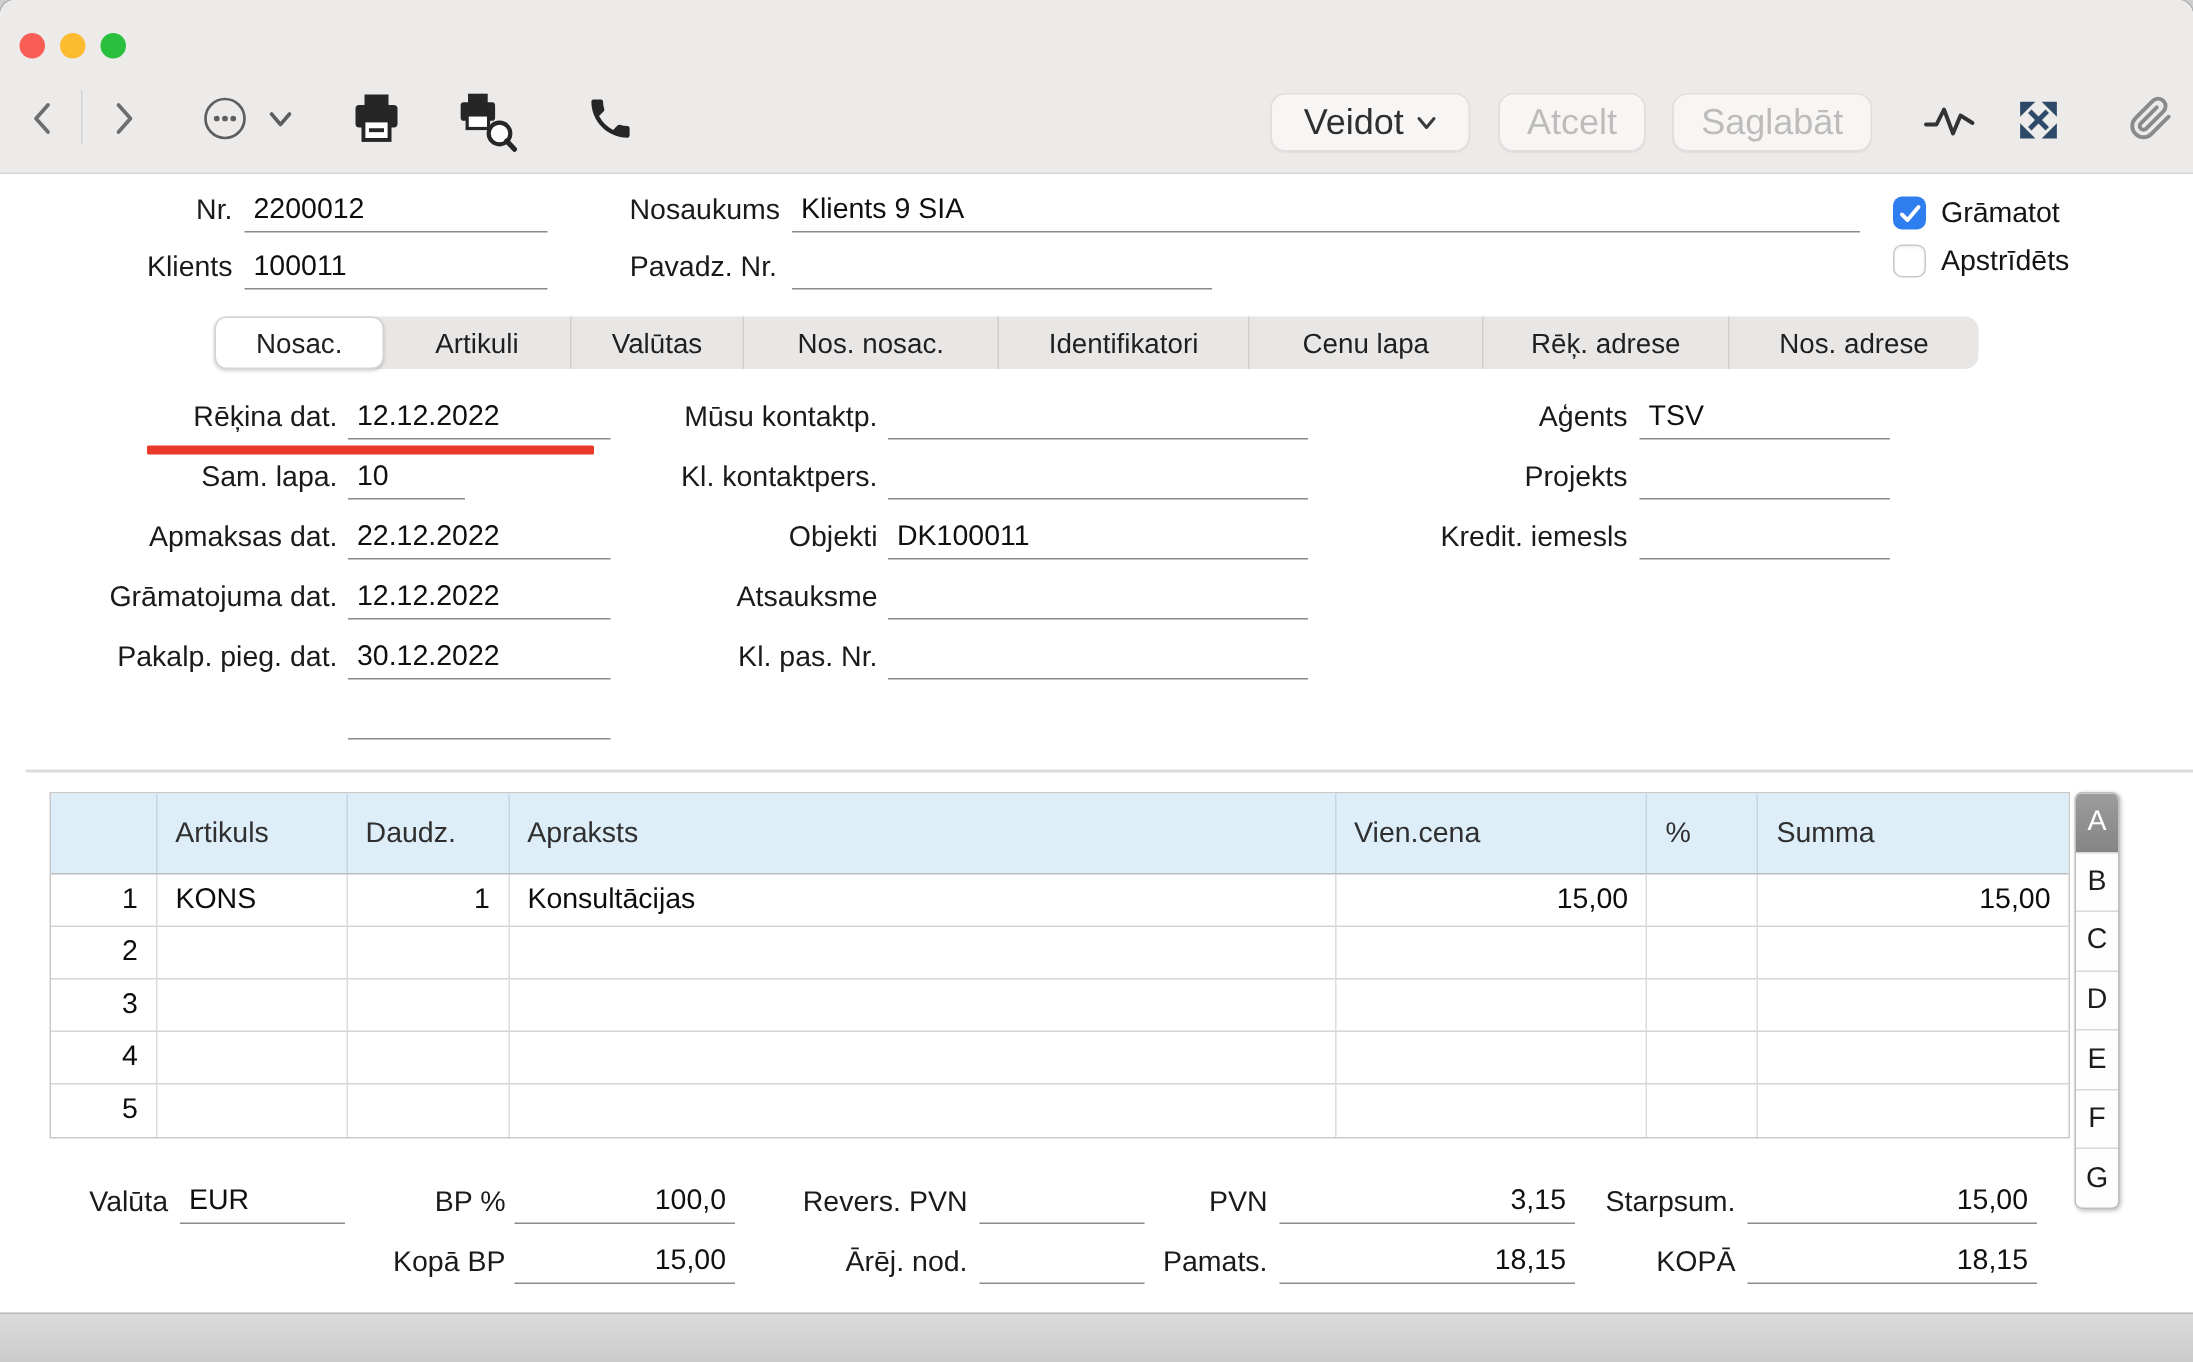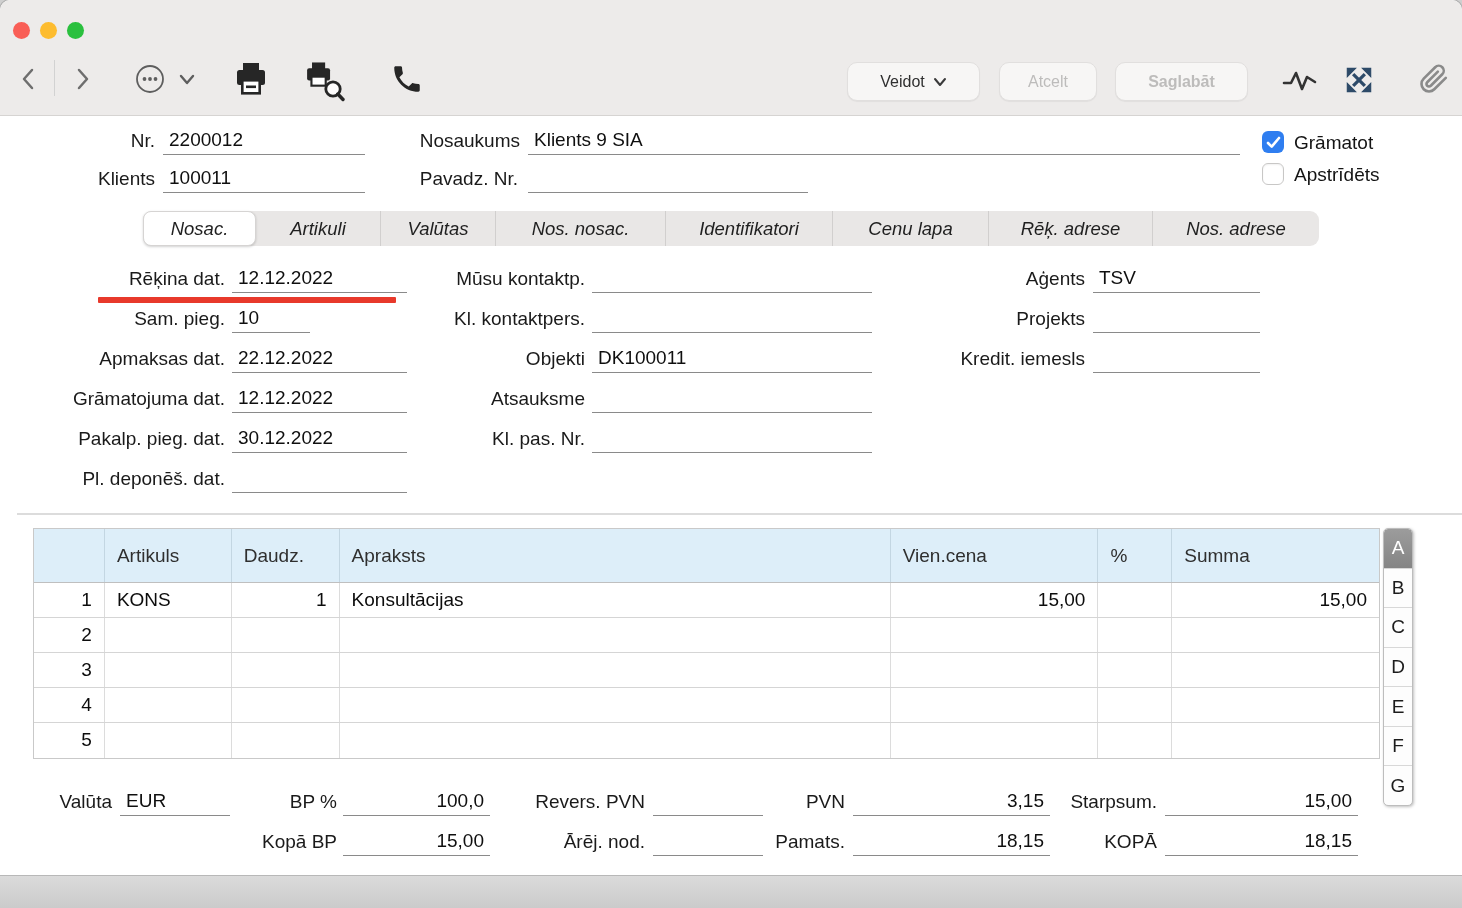--- a/index.html
+++ b/index.html
@@ -4,32 +4,32 @@
 <style>
   html,body{margin:0;padding:0;background:#cfcfcf;}
   *{box-sizing:border-box;}
   body{font-family:"Liberation Sans","DejaVu Sans",sans-serif;width:1462px;height:908px;overflow:hidden;}
   .window{position:relative;width:1462px;height:908px;background:#fff;border-radius:10px 10px 0 0;overflow:hidden;box-shadow:0 0 0 1px rgba(0,0,0,.15);}
   .chrome{position:absolute;left:0;top:0;width:1462px;height:116px;background:#edebea;border-bottom:1px solid #d6d4d2;border-radius:10px 10px 0 0;}
   .traffic{position:absolute;width:17px;height:17px;border-radius:50%;}
   .win-title{position:absolute;left:0;top:16px;width:1462px;text-align:center;font-size:21px;font-weight:700;color:#3b3b3b;}
   .abs{position:absolute;}
   .tb-divider{position:absolute;width:1px;background:#d2d2d2;}
-  .tb-btn{position:absolute;height:39px;border-radius:10px;background:#f7f6f5;border:1px solid #e1dfde;box-shadow:0 1px 1px rgba(0,0,0,.05);display:flex;align-items:center;justify-content:center;gap:8px;font-size:16px;}
+  .tb-btn{position:absolute;height:39px;border-radius:10px;background:#f7f6f5;border:1px solid #e1dfde;box-shadow:0 1px 1px rgba(0,0,0,.05);display:flex;align-items:center;justify-content:center;gap:8px;font-size:24px;}
   .tb-btn.enabled{color:#2f2f2f;}
   .tb-btn.disabled{color:#bdbcbb;}
   .flabel{position:absolute;font-size:19px;color:#1a1a1a;text-align:right;white-space:nowrap;height:27px;line-height:27px;}
   .fvalue{position:absolute;font-size:19px;color:#0f0f0f;border-bottom:1.6px solid #8a8a8a;height:28px;line-height:25px;padding-left:6px;white-space:nowrap;overflow:hidden;}
   .fvalue.rt{text-align:right;padding-right:6px;}
   .cb{position:absolute;width:22px;height:22px;border-radius:6px;}
   .cb.on{background:#2f7ef0;display:flex;align-items:center;justify-content:center;}
   .cb.off{background:#fff;border:1.5px solid #c8c7c6;box-shadow:inset 0 1px 2px rgba(0,0,0,.06);}
   .cb-label{position:absolute;font-size:19px;color:#141414;height:23px;line-height:23px;}
   .segbar{position:absolute;left:143px;top:211px;width:1176px;height:35px;background:#e9e7e6;border-radius:9px;display:flex;align-items:stretch;}
-  .seg{display:flex;align-items:center;justify-content:center;font-size:18.5px;color:#1f1f1f;border-left:1px solid #d1cfce;font-style:italic;}
+  .seg{display:flex;align-items:center;justify-content:center;font-size:18.5px;color:#1f1f1f;border-left:1px solid #d1cfce;}
   .seg:first-child{border-left:none;}
   .seg.selected{background:#fff;border:1px solid #d6d4d3;border-radius:8px;box-shadow:0 1px 2.5px rgba(0,0,0,.18);}
   .seg.selected + .seg{border-left:none;}
   .redline{position:absolute;left:98px;top:297px;width:298px;height:6px;background:#e8392b;border-radius:1px;}
   .sep{position:absolute;left:17px;top:513px;width:1445px;height:2px;background:#dcdcdc;}
   .grid{position:absolute;left:33px;top:528px;width:1347px;border:1px solid #c9c9c9;background:#fff;}
   .grid-head{display:flex;height:54px;background:#ddeef9;border-bottom:1px solid #bfbfbf;}
   .gh{display:flex;align-items:center;font-size:19px;color:#2f2f2f;padding-left:12px;border-left:1px solid #c3d6e2;overflow:hidden;}
   .gh:first-child{border-left:none;}
   .grow{display:flex;height:35px;border-bottom:1px solid #d5d5d5;}
@@ -105,21 +105,21 @@
 
     <div class="tb-btn enabled" style="left:847px;top:62px;width:133px;">
       <span>Veidot</span>
       <svg width="14" height="10" viewBox="0 0 14 10">
           <polyline points="2,2 7,8 12,2" fill="none" stroke="#3a3a3a" stroke-width="2" stroke-linecap="round" stroke-linejoin="round"></polyline>
         </svg>
     </div>
     <div class="tb-btn disabled" style="left:999px;top:62px;width:98px;">
       <span>Atcelt</span>
     </div>
-    <div class="tb-btn disabled" style="left:1115px;top:62px;width:133px;font-weight:bold;">
+    <div class="tb-btn disabled" style="left:1115px;top:62px;width:133px;">
       <span>Saglabāt</span>
     </div>
     <div class="abs" style="left:1282px;top:67px;">
       <svg width="36" height="28" viewBox="0 0 36 28">
         <polyline points="2,16 9,16 14,6 20,22 25,10 33,15" fill="none" stroke="#333333" stroke-width="2.6" stroke-linecap="round" stroke-linejoin="round"></polyline>
       </svg>
     </div>
     <div class="abs" style="left:1345px;top:66px;">
       <svg width="28" height="28" viewBox="0 0 24 24">
         <g fill="#2d4a68" stroke="#2d4a68">
@@ -164,29 +164,28 @@
     <div class="seg" style="width:170px;">Nos. nosac.</div>
     <div class="seg" style="width:167px;">Identifikatori</div>
     <div class="seg" style="width:156px;">Cenu lapa</div>
     <div class="seg" style="width:164px;">Rēķ. adrese</div>
     <div class="seg" style="width:167px;">Nos. adrese</div>
   </div>
 
   <div class="flabel" style="left:25px;top:265px;width:200px;">Rēķina dat.</div>
   <div class="fvalue" style="left:232px;top:265px;width:175px;">12.12.2022</div>
   <div class="redline"></div>
-  <div class="flabel" style="left:25px;top:305px;width:200px;">Sam. pieg.</div>
+  <div class="flabel" style="left:25px;top:305px;width:200px;">Sam. lapa.</div>
   <div class="fvalue" style="left:232px;top:305px;width:78px;">10</div>
   <div class="flabel" style="left:25px;top:345px;width:200px;">Apmaksas dat.</div>
   <div class="fvalue" style="left:232px;top:345px;width:175px;">22.12.2022</div>
   <div class="flabel" style="left:25px;top:385px;width:200px;">Grāmatojuma dat.</div>
   <div class="fvalue" style="left:232px;top:385px;width:175px;">12.12.2022</div>
   <div class="flabel" style="left:25px;top:425px;width:200px;">Pakalp. pieg. dat.</div>
   <div class="fvalue" style="left:232px;top:425px;width:175px;">30.12.2022</div>
-  <div class="flabel" style="left:25px;top:465px;width:200px;">Pl. deponēš. dat.</div>
   <div class="fvalue" style="left:232px;top:465px;width:175px;"></div>
 
   <div class="flabel" style="left:425px;top:265px;width:160px;">Mūsu kontaktp.</div>
   <div class="fvalue" style="left:592px;top:265px;width:280px;"></div>
   <div class="flabel" style="left:425px;top:305px;width:160px;">Kl. kontaktpers.</div>
   <div class="fvalue" style="left:592px;top:305px;width:280px;"></div>
   <div class="flabel" style="left:425px;top:345px;width:160px;">Objekti</div>
   <div class="fvalue" style="left:592px;top:345px;width:280px;">DK100011</div>
   <div class="flabel" style="left:425px;top:385px;width:160px;">Atsauksme</div>
   <div class="fvalue" style="left:592px;top:385px;width:280px;"></div>

